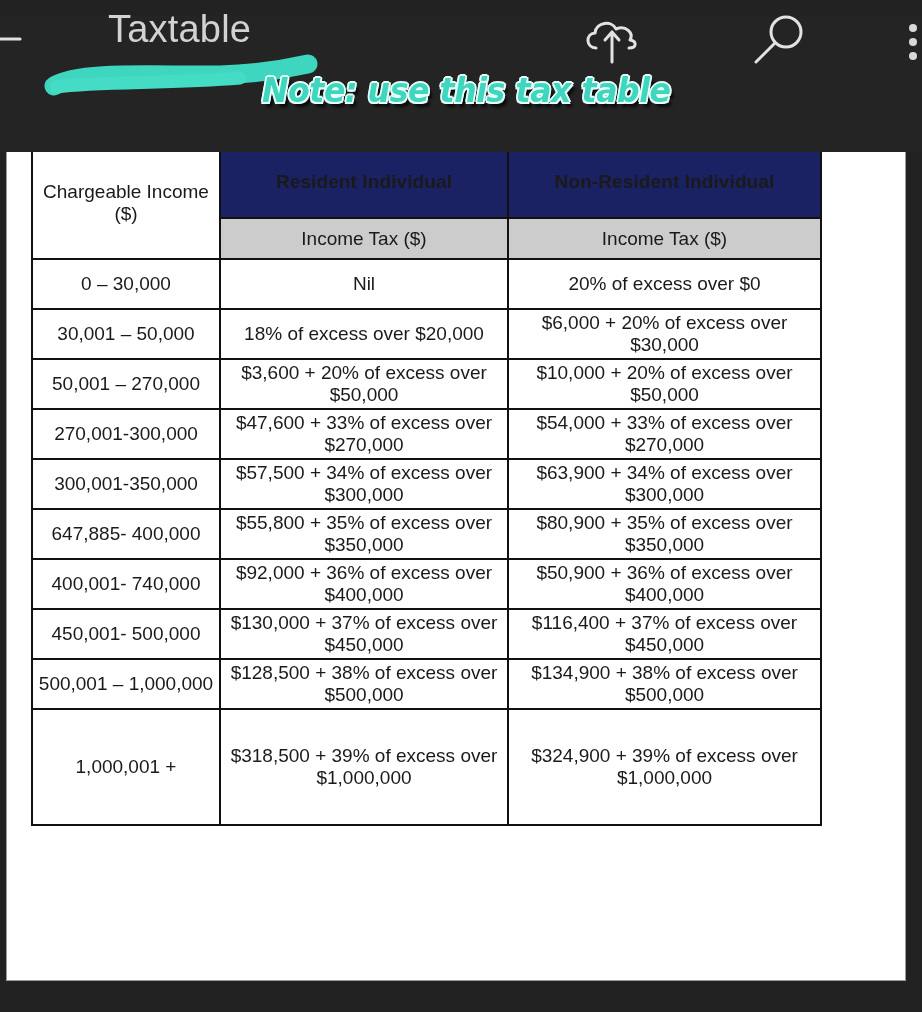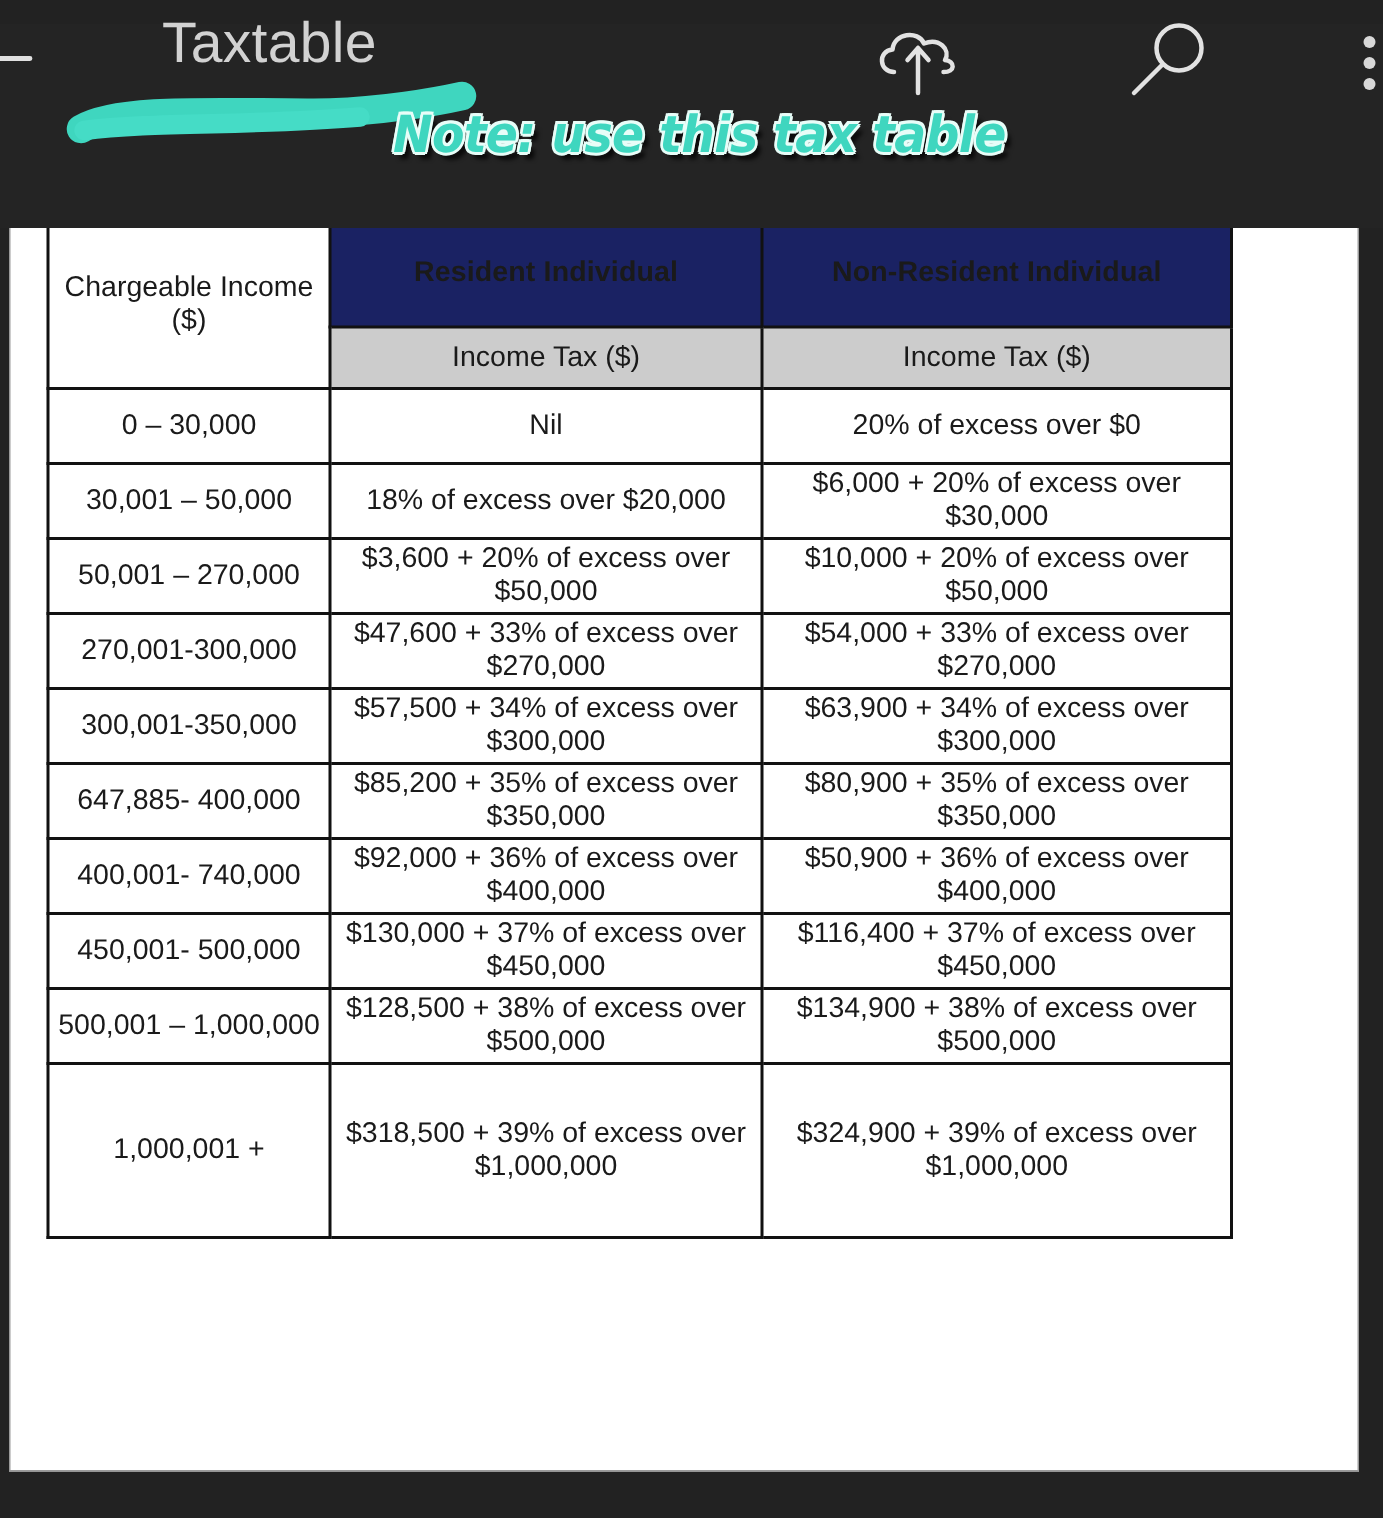--- a/index.html
+++ b/index.html
@@ -247,21 +247,21 @@
         <td class="value-cell">$47,600 + 33% of excess over $270,000</td>
         <td class="value-cell">$54,000 + 33% of excess over $270,000</td>
       </tr>
       <tr>
         <td class="range-cell">300,001-350,000</td>
         <td class="value-cell">$57,500 + 34% of excess over $300,000</td>
         <td class="value-cell">$63,900 + 34% of excess over $300,000</td>
       </tr>
       <tr>
         <td class="range-cell">647,885- 400,000</td>
-        <td class="value-cell">$85,200 + 35% of excess over $350,000</td>
+        <td class="value-cell">$55,800 + 35% of excess over $350,000</td>
         <td class="value-cell">$80,900 + 35% of excess over $350,000</td>
       </tr>
       <tr>
         <td class="range-cell">400,001- 740,000</td>
         <td class="value-cell">$92,000 + 36% of excess over $400,000</td>
         <td class="value-cell">$50,900 + 36% of excess over $400,000</td>
       </tr>
       <tr>
         <td class="range-cell">450,001- 500,000</td>
         <td class="value-cell">$130,000 + 37% of excess over $450,000</td>

